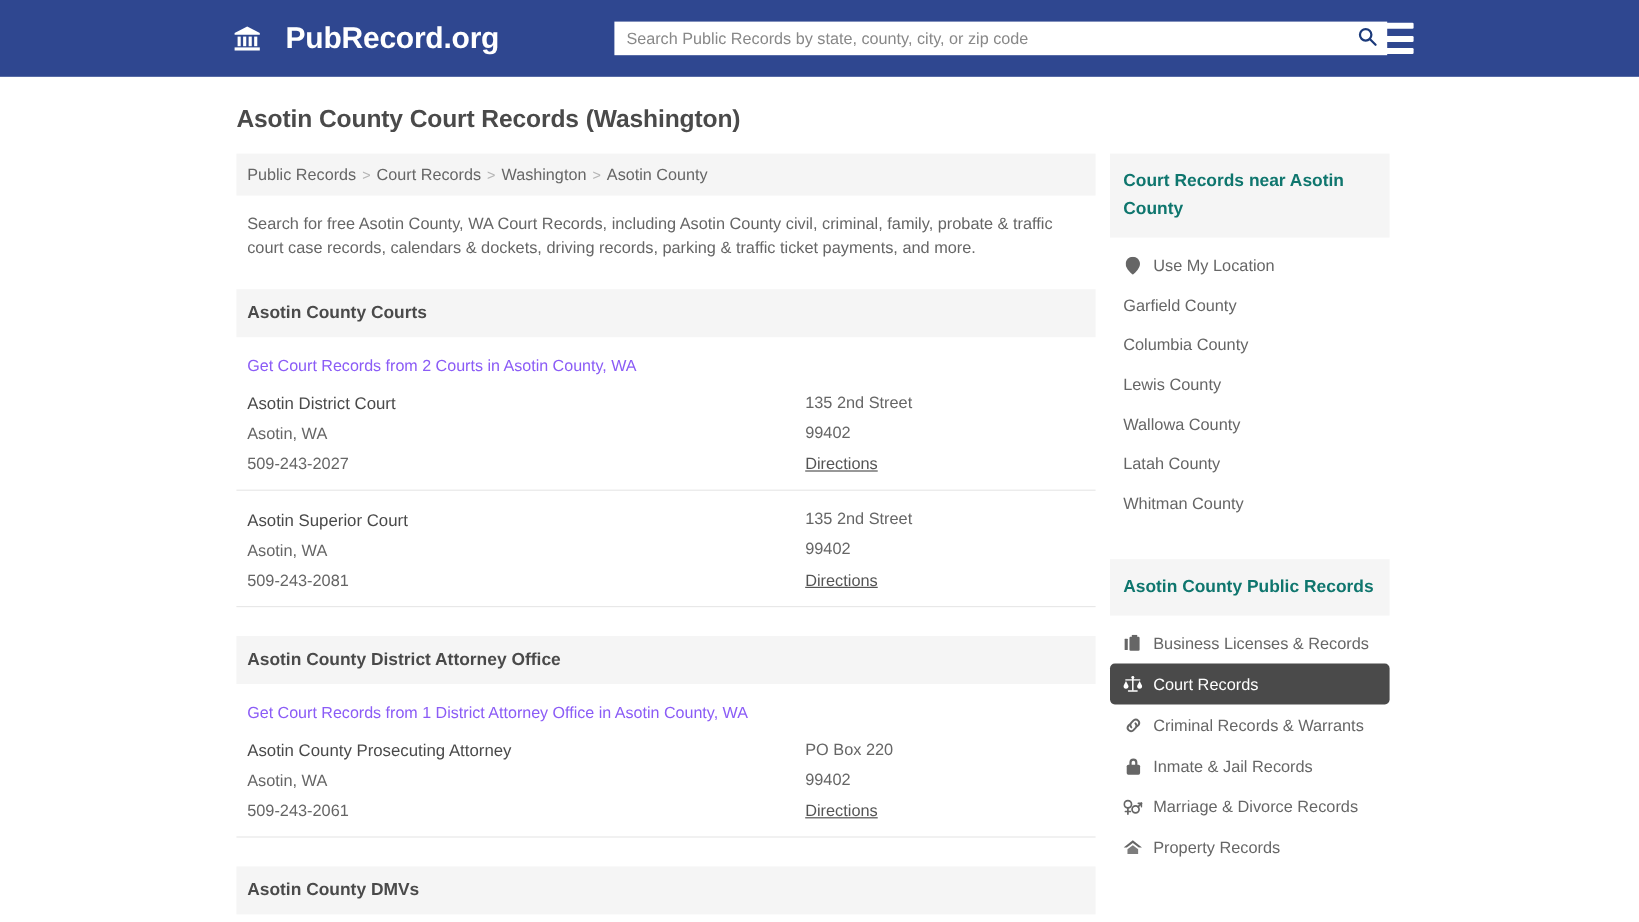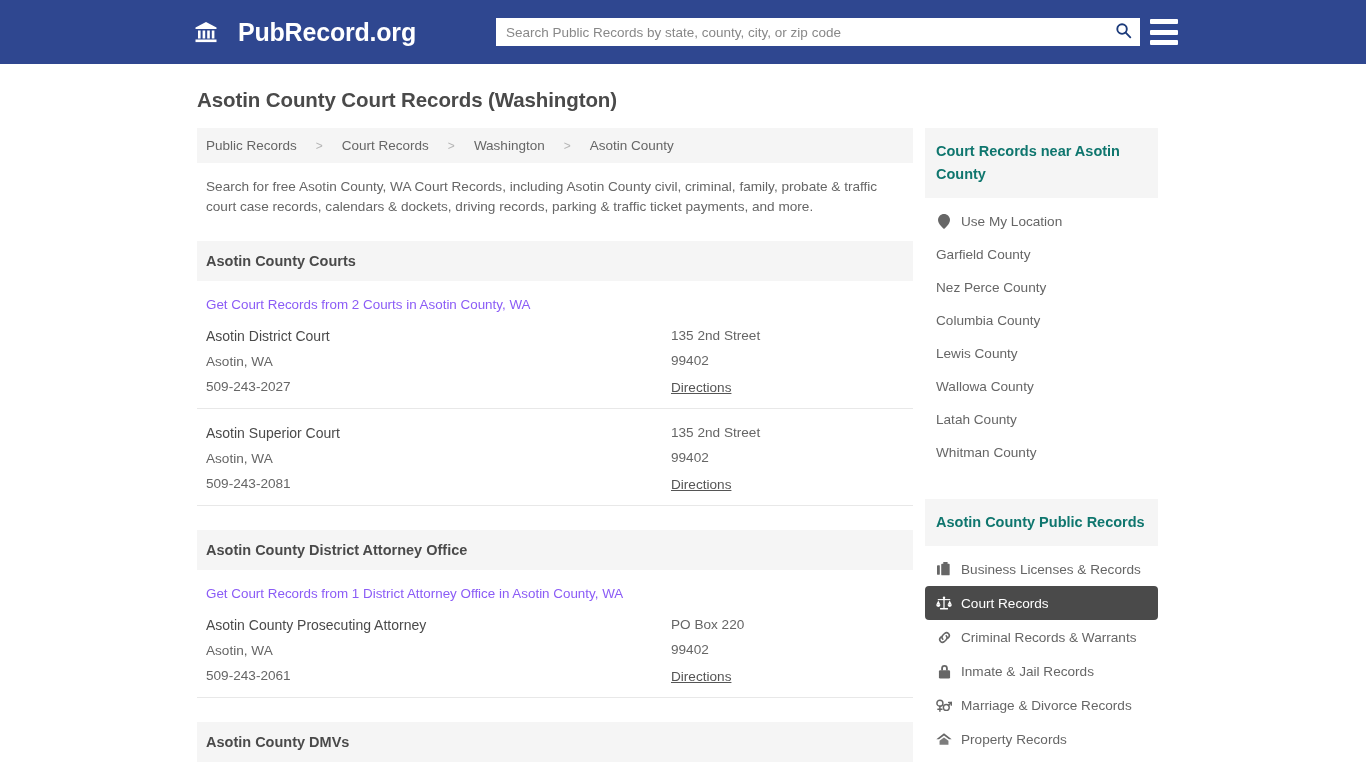--- a/index.html
+++ b/index.html
@@ -30,21 +30,21 @@
   .brand-icon { width: 24px; height: 24px; display: block; }
   .brand-text {
     color: #ffffff;
     font-size: 25px;
     font-weight: bold;
     letter-spacing: -0.2px;
     white-space: nowrap;
   }
   .search-wrap {
     position: absolute;
-    left: 496px;
+    left: 512px;
     top: 18px;
     width: 644px;
     height: 28px;
     background: #ffffff;
     display: flex;
     align-items: center;
   }
   .search-input {
     flex: 1;
     border: none;
@@ -95,21 +95,21 @@
   .side-col { width: 233px; }
 
   
   .breadcrumb {
     background: #f5f5f5;
     padding: 10px 9px;
     font-size: 13.5px;
     display: flex;
     align-items: center;
     flex-wrap: wrap;
-    gap: 19px;
+    gap: 5px;
   }
   .breadcrumb a {
     color: #666666;
     text-decoration: none;
   }
   .breadcrumb .sep { color: #b5b5b5; font-size: 12px; }
   .breadcrumb .current { color: #666666; }
 
   .intro {
     margin: 14px 9px 0 9px;
@@ -292,23 +292,20 @@
               <svg width="12" height="15" viewBox="0 0 12 15" fill="currentColor">
                 <path d="M6 0C2.7 0 0 2.7 0 6c0 4.3 6 9 6 9s6-4.7 6-9c0-3.3-2.7-6-6-6z"></path>
               </svg>
             </span>
             <span class="side-label">Use My Location</span>
           </div>
           <div class="side-item">
             <span class="side-label">Garfield County</span>
           </div>
           <div class="side-item">
-            <span class="side-label">Nez Perce County</span>
-          </div>
-          <div class="side-item">
             <span class="side-label">Columbia County</span>
           </div>
           <div class="side-item">
             <span class="side-label">Lewis County</span>
           </div>
           <div class="side-item">
             <span class="side-label">Wallowa County</span>
           </div>
           <div class="side-item">
             <span class="side-label">Latah County</span>

